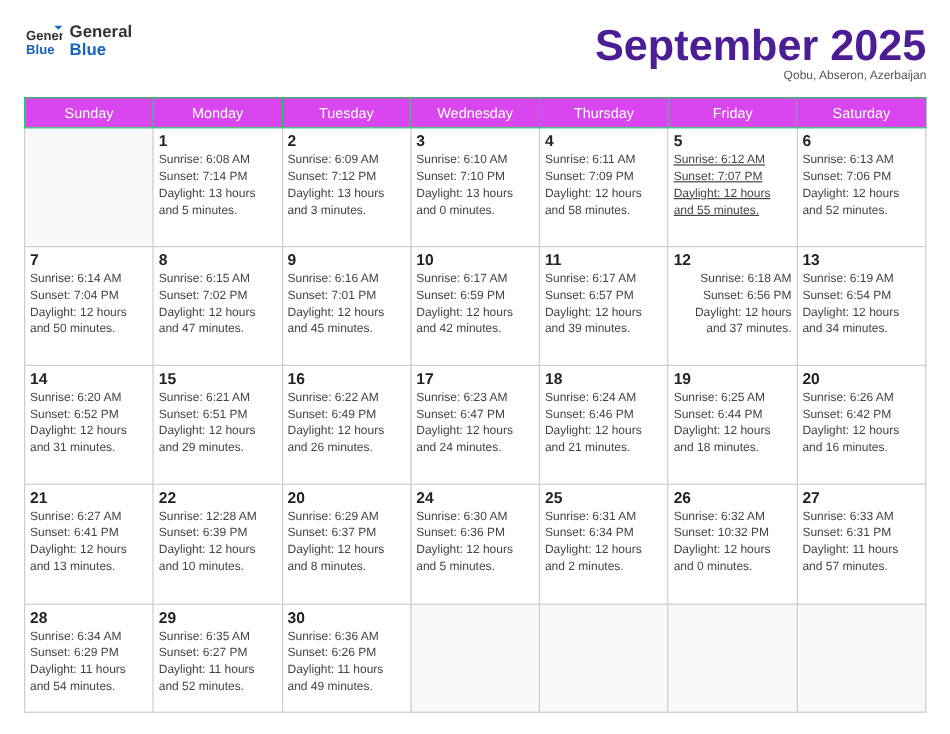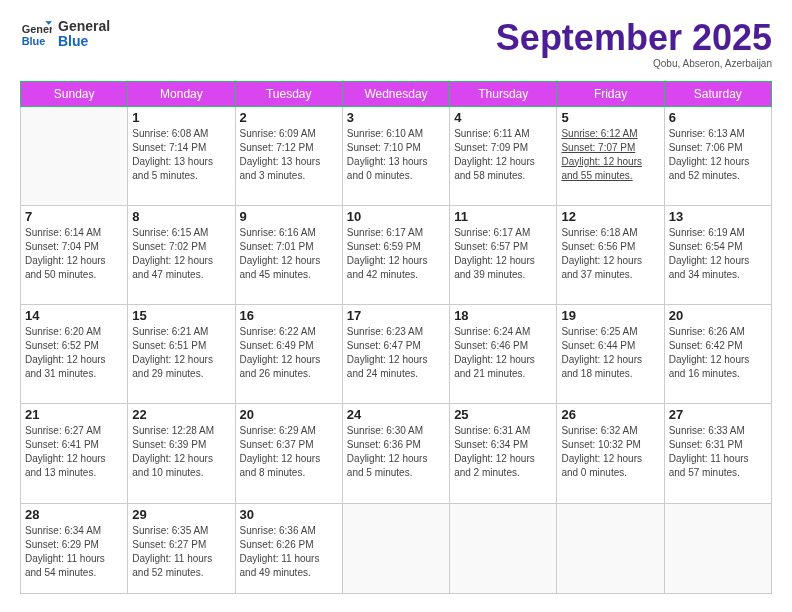--- a/index.html
+++ b/index.html
@@ -198,21 +198,21 @@
           </td>
           <td>
             <div class="day-number">11</div>
             <div class="day-info" style="white-space: pre-line;">Sunrise: 6:17 AM
 Sunset: 6:57 PM
 Daylight: 12 hours
 and 39 minutes.</div>
           </td>
           <td>
             <div class="day-number">12</div>
-            <div class="day-info" style="white-space: pre-line;">Sunrise: 6:18 AM
+            <div class="day-info" style="white-space: pre-line; text-align: right;">Sunrise: 6:18 AM
 Sunset: 6:56 PM
 Daylight: 12 hours
 and 37 minutes.</div>
           </td>
           <td>
             <div class="day-number">13</div>
             <div class="day-info" style="white-space: pre-line;">Sunrise: 6:19 AM
 Sunset: 6:54 PM
 Daylight: 12 hours
 and 34 minutes.</div>

